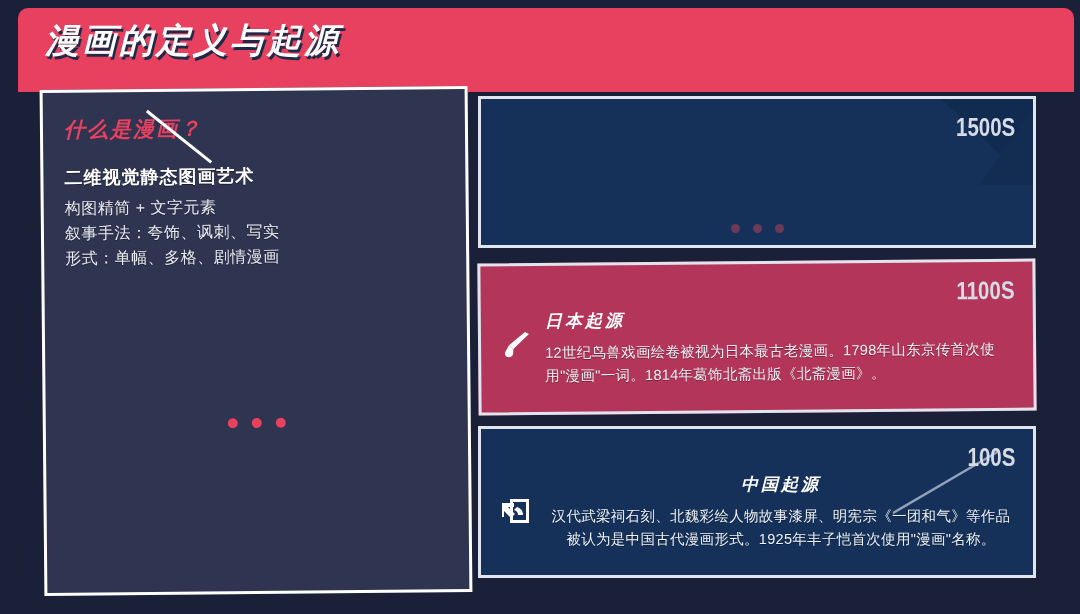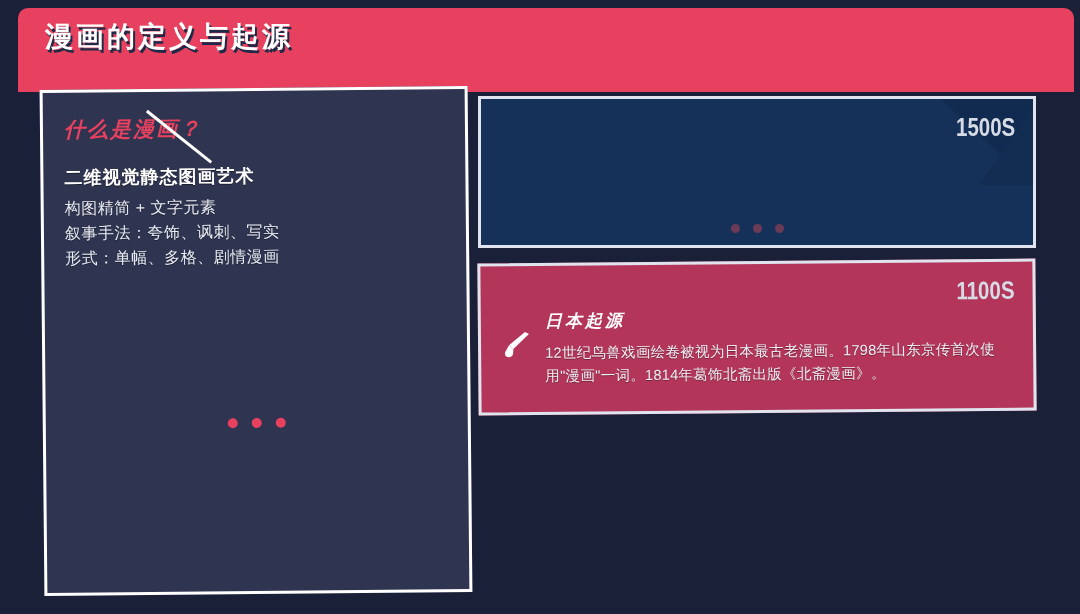--- a/index.html
+++ b/index.html
@@ -20,22 +20,23 @@
     position:absolute;
     left:18px; top:8px;
     width:1056px; height:84px;
     background:#e8415f;
     border-radius:10px 10px 0 0;
   }
   .header-title {
     position:absolute;
     left:45px; top:18px;
     font-family:"Liberation Serif", serif;
-    font-size:28px;
-    font-weight:bold;
+    font-size:34px;
+    font-weight:bold;
+    font-style:italic;
     letter-spacing:3px;
     color:#ffffff;
     text-shadow:2px 3px 0 #1e2a47;
     white-space:nowrap;
   }
 
   
   .left-panel-wrap {
     position:absolute;
     left:42px; top:88px;
@@ -216,15 +217,33 @@
           <path d="M30 4 L14 19 l-4 -4 L26 2 z" fill="#ffffff"></path>
           <path d="M14 19 l-4 -4 -4 7 q-1 5 4 5 q5 0 4 -8 z" fill="#ffffff"></path>
         </svg>
         <div class="card-text">
           <div class="card-title">日本起源</div>
           <div class="card-desc">12世纪鸟兽戏画绘卷被视为日本最古老漫画。1798年山东京传首次使用"漫画"一词。1814年葛饰北斋出版《北斋漫画》。</div>
         </div>
       </div>
     </div>
 
+    <div class="card c-navy card-3">
+      <svg class="deco-line" viewBox="0 0 120 70">
+        <line x1="6" y1="66" x2="112" y2="4" stroke="#93a2bb" stroke-width="2.5"></line>
+      </svg>
+      <div class="card-era">100S</div>
+      <div class="card-body">
+        <svg class="card-icon" viewBox="0 0 34 34">
+          <rect x="11" y="6" width="19" height="24" fill="#ffffff"></rect>
+          <rect x="14" y="9" width="13" height="18" fill="#153159"></rect>
+          <path d="M3 10 l12 0 l0 4 l-6 0 l7 7 l-4 4 l-7 -7 l0 6 l-2 0 z" fill="#ffffff"></path>
+          <path d="M18 14 q6 2 6 8 l-5 0 q0 -4 -4 -5 z" fill="#ffffff"></path>
+        </svg>
+        <div class="card-text">
+          <div class="card-title">中国起源</div>
+          <div class="card-desc">汉代武梁祠石刻、北魏彩绘人物故事漆屏、明宪宗《一团和气》等作品被认为是中国古代漫画形式。1925年丰子恺首次使用"漫画"名称。</div>
+        </div>
+      </div>
+    </div>
 
   </div>
 </div>
 
 </body></html>

